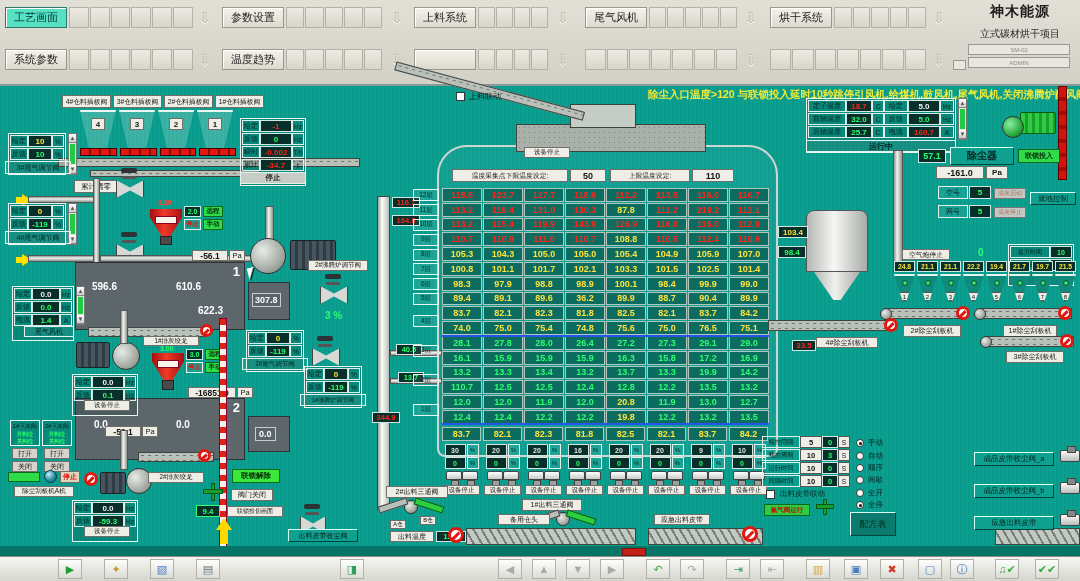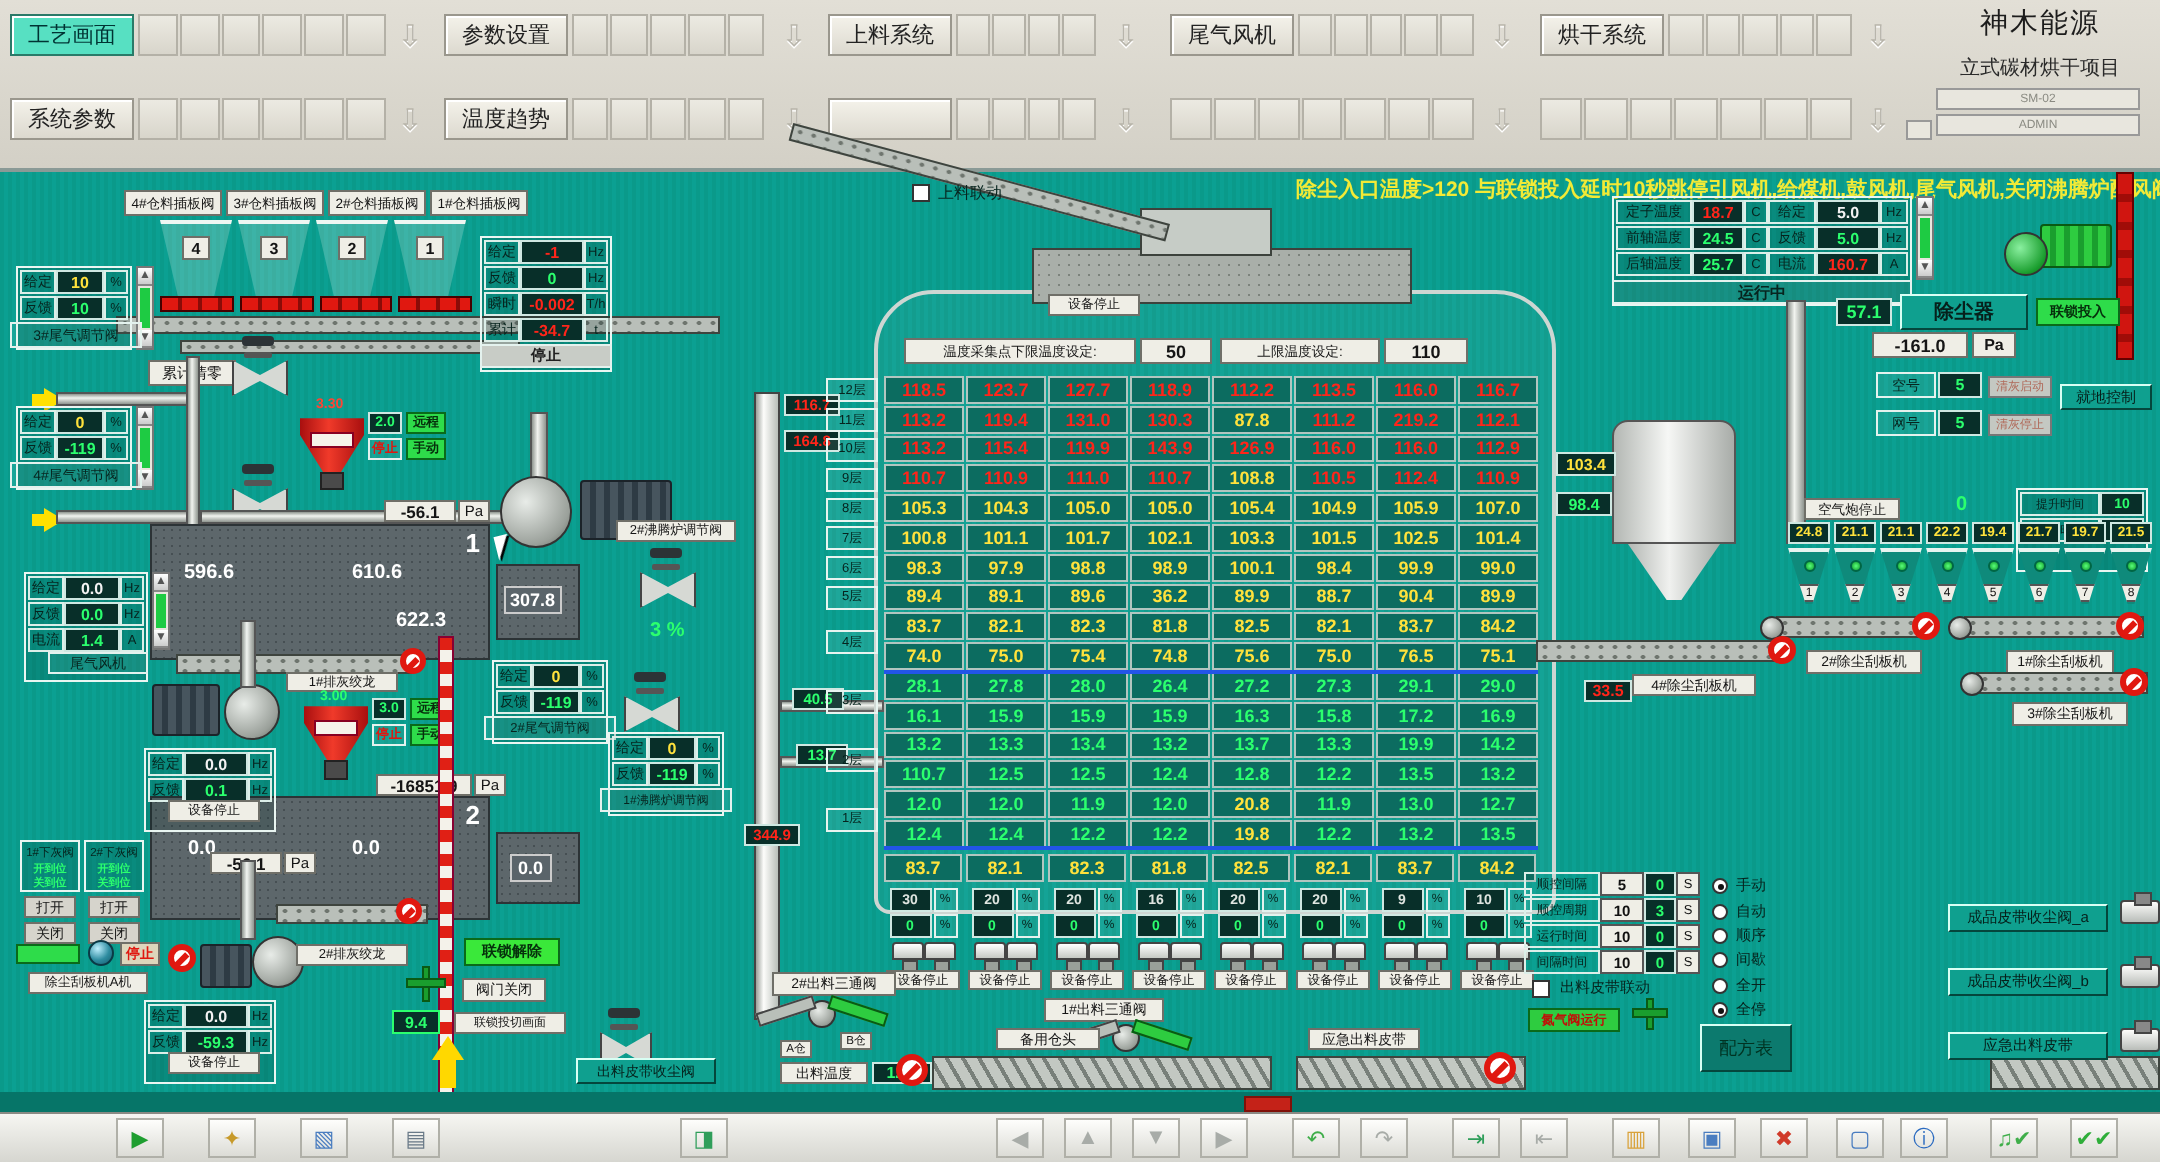--- a/index.html
+++ b/index.html
@@ -241,21 +241,21 @@
         <div class="navcell"></div>
         <div class="navcell"></div>
         <div class="navcell"></div>
         <div class="navcell"></div>
         <div class="navcell"></div>
       </div>
     <div class="navarrow" style="left:930px;top:49px">⇩</div>
     <div class="infobox" style="position:absolute;left:953px;top:60px;width:13px;height:10px"></div>
 
     <div id="brand">
-      <div style="font-size:14px;font-weight:normal;color:#1c1c1c;letter-spacing:1px">神木能源</div>
+      <div style="font-size:14px;font-weight:bold;color:#1c1c1c;letter-spacing:1px">神木能源</div>
       <div style="font-size:10px;color:#2a2a2a;margin-top:6px;white-space:nowrap">立式碳材烘干项目</div>
       <div class="infobox" style="width:102px;height:11px;margin-top:3px">SM-02</div>
       <div class="infobox" style="width:102px;height:11px;margin-top:2px">ADMIN</div>
     </div>
   </div>
 
   <div id="plant">
 
     <div class="alarm box" style="left:648px;top:2px">除尘入口温度&gt;120 与联锁投入延时10秒跳停引风机,给煤机,鼓风机,尾气风机,关闭沸腾炉配风阀</div>
 
@@ -340,21 +340,21 @@
         <div class="prow">
           <div class="pl w38">定子温度</div>
           <div class="pv w26 c-red">18.7</div>
           <div class="pu w12">C</div>
           <div class="pl w24">给定</div>
           <div class="pv w32 c-white">5.0</div>
           <div class="pu w14">Hz</div>
         </div>
         <div class="prow">
           <div class="pl w38">前轴温度</div>
-          <div class="pv w26 c-green">24.5</div>
+          <div class="pv w26 c-green">32.0</div>
           <div class="pu w12">C</div>
           <div class="pl w24">反馈</div>
           <div class="pv w32 c-green">5.0</div>
           <div class="pu w14">Hz</div>
         </div>
         <div class="prow">
           <div class="pl w38">后轴温度</div>
           <div class="pv w26 c-green">25.7</div>
           <div class="pu w12">C</div>
           <div class="pl w24">电流</div>

